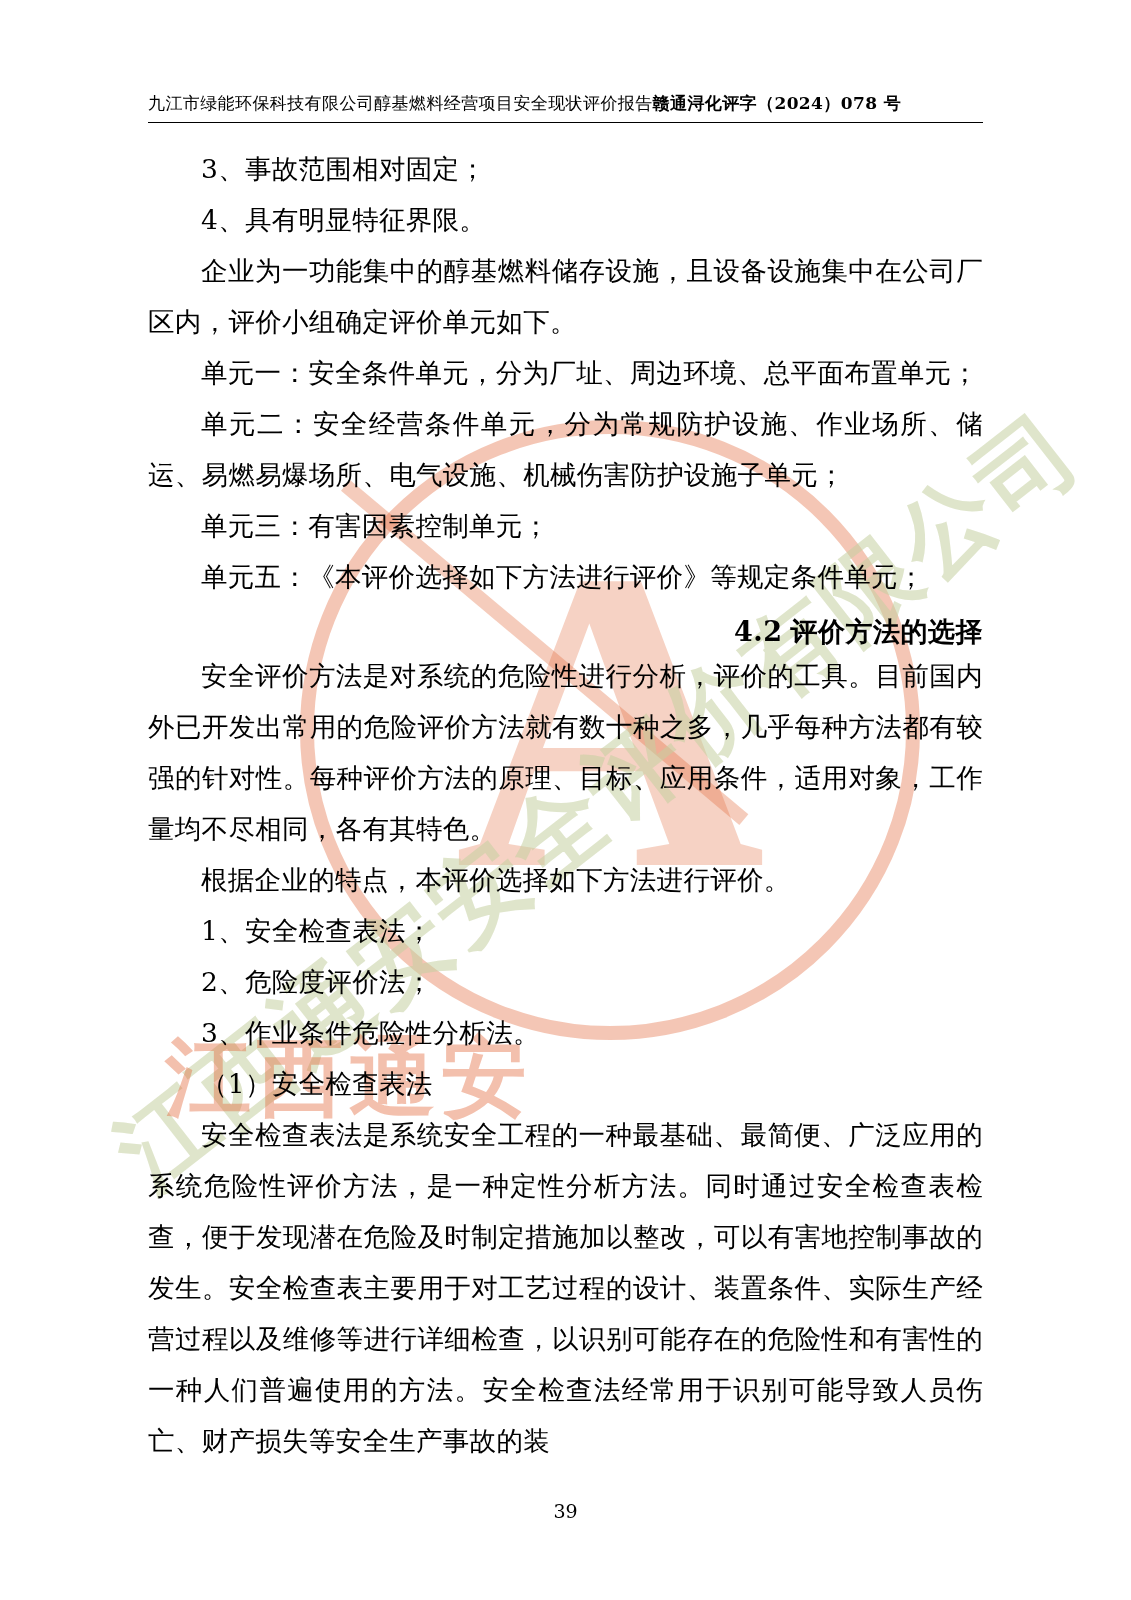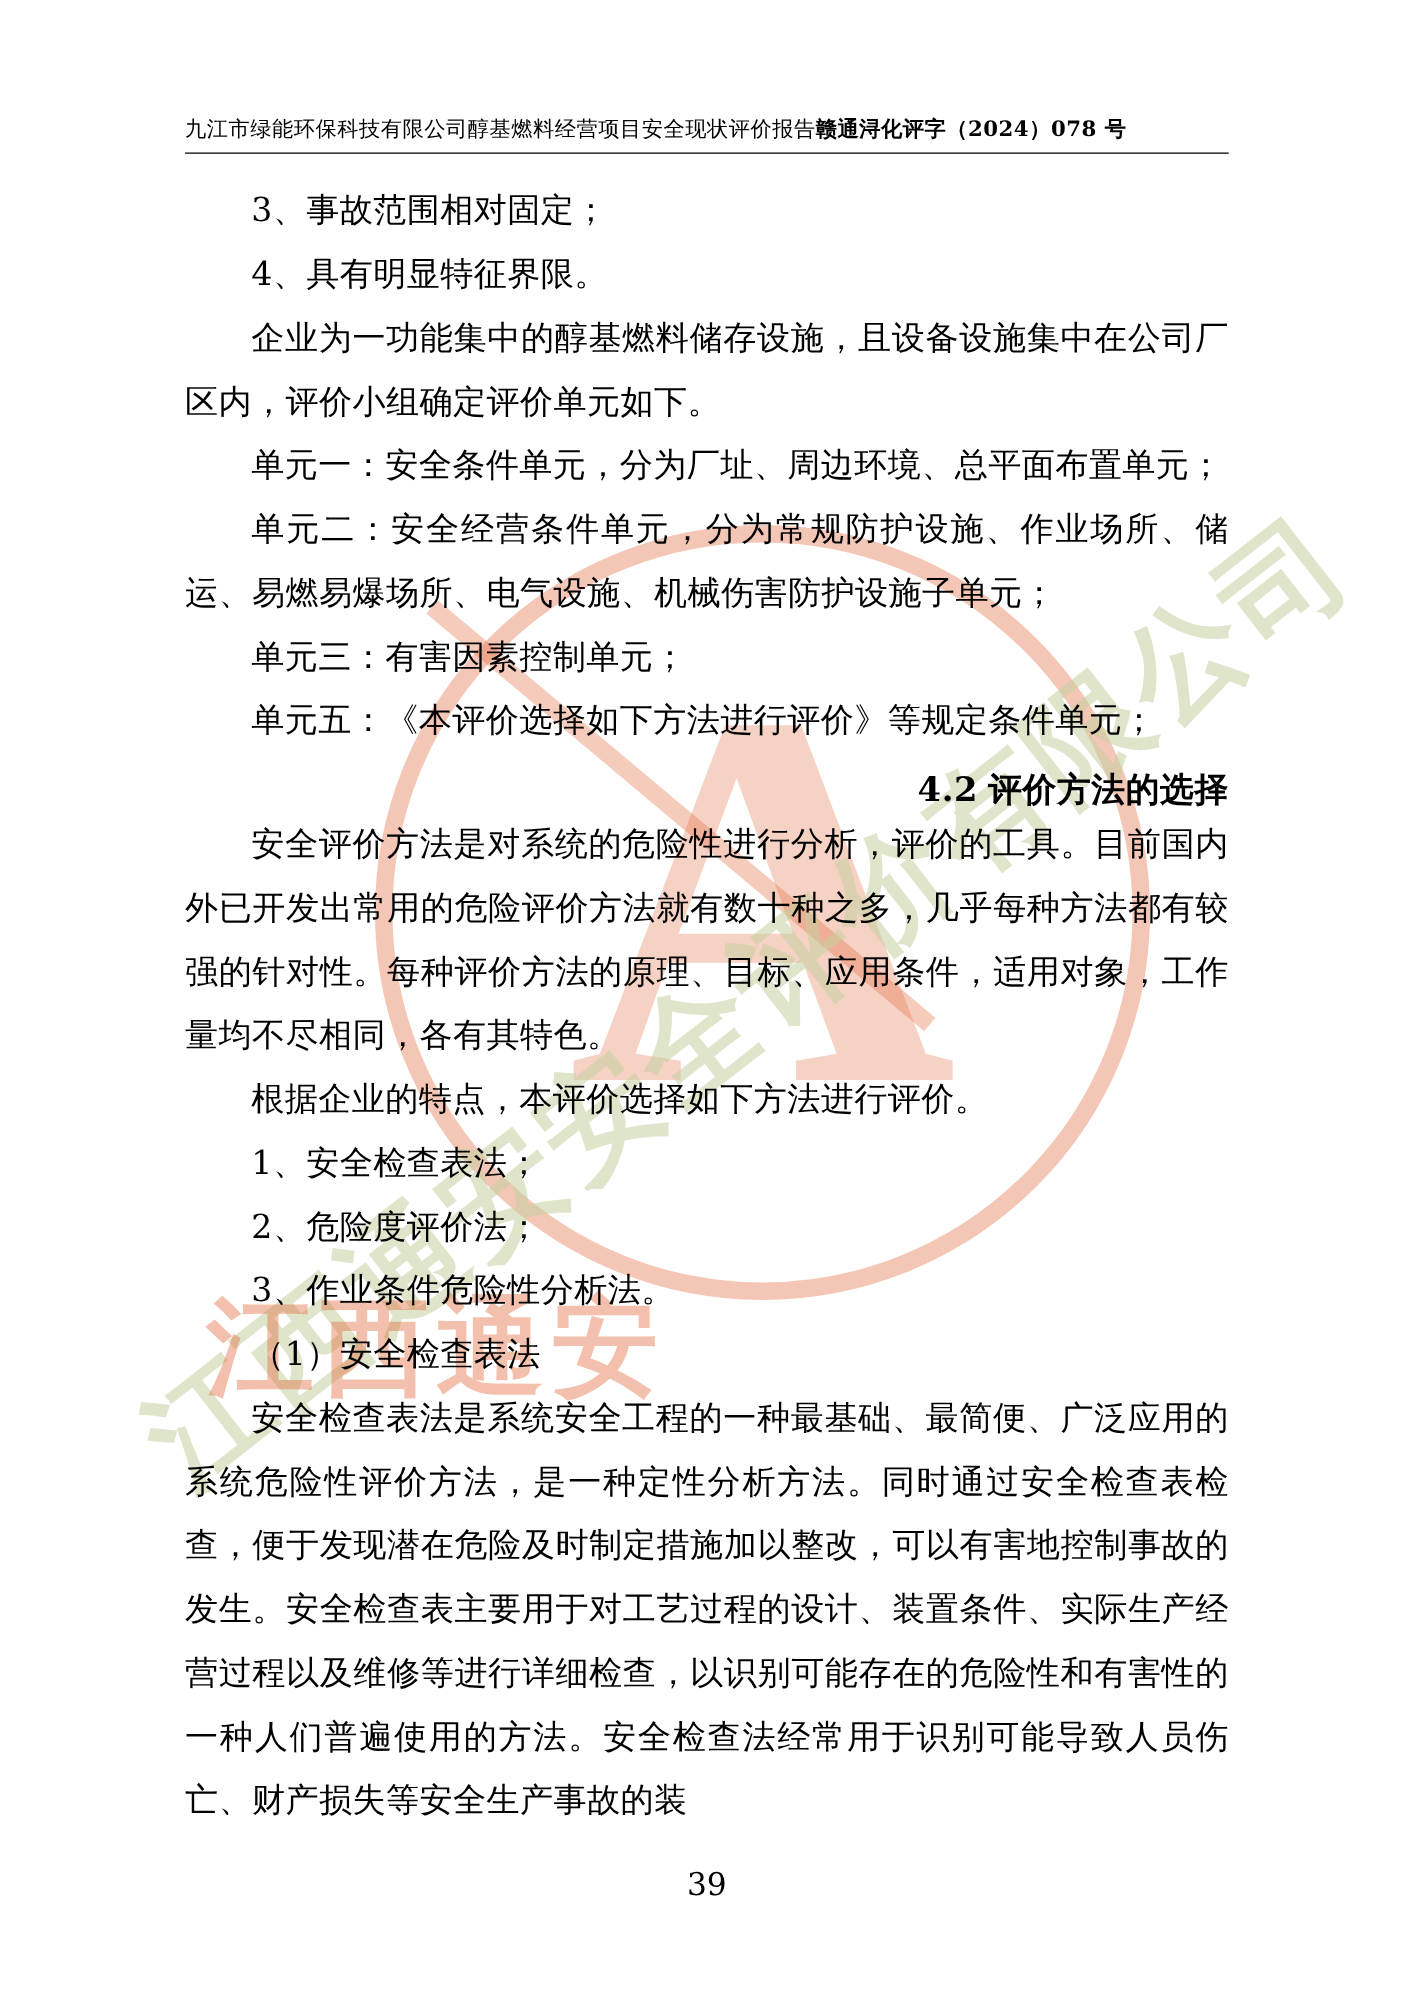--- a/index.html
+++ b/index.html
@@ -121,21 +121,21 @@
     text-align: right;
   }
   .sec-num { margin-right: 8px; }
 
   .footer-page {
     position: absolute;
     left: 0;
     right: 0;
     bottom: 78px;
     text-align: center;
-    font-size: 25px;
+    font-size: 19px;
     z-index: 2;
   }
 </style>
 </head>
 <body>
 
 <div class="page">
 
   <div class="watermark">
     <div class="wm-ring"></div>

